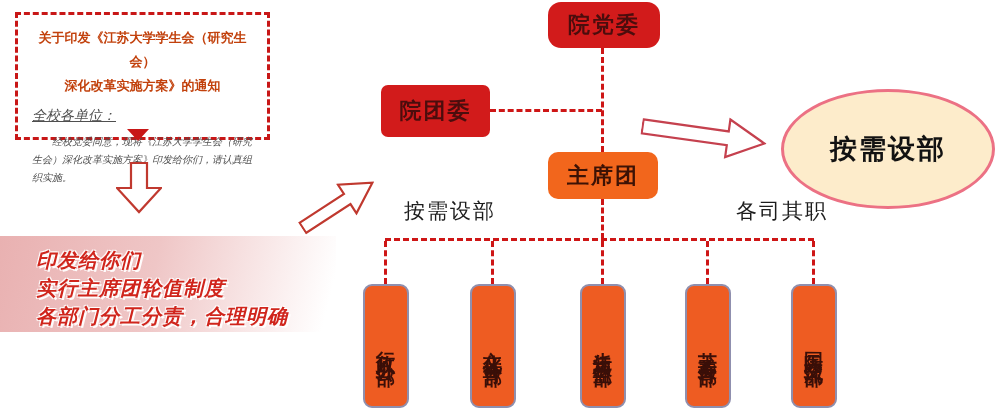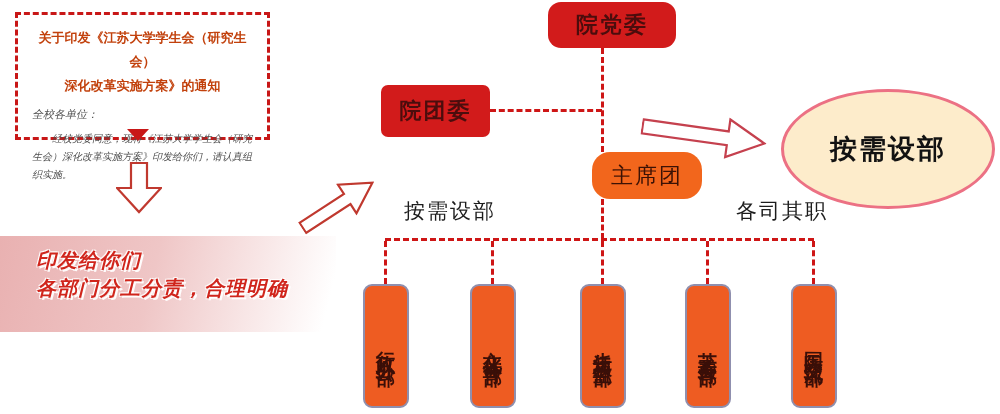--- a/index.html
+++ b/index.html
@@ -11,21 +11,21 @@
   .notice{
     position:absolute;left:15px;top:12px;width:249px;height:122px;
     border:3px dashed #c81717;background:#ffffff;
   }
   .notice-title{
     margin:11px 10px 0;text-align:center;font-weight:bold;color:#c2410c;
     font-size:13px;line-height:1.85;white-space:pre-line;
     font-family:"Liberation Serif", serif;
   }
   .notice-salutation{
-    margin:9px 0 8px 14px;font-size:11px;color:#4f4f4f;font-style:italic;
+    margin:9px 0 8px 14px;font-size:14px;color:#4f4f4f;font-style:italic;text-decoration:underline;
   }
   .notice-body{
     margin:2px 14px 0;font-size:10px;line-height:1.8;color:#4f4f4f;
     font-style:italic;text-indent:2em;
   }
   .notice-triangle{
     position:absolute;left:127px;top:129px;width:0;height:0;
     border-left:11px solid transparent;border-right:11px solid transparent;
     border-top:12px solid #c81717;
   }
@@ -42,23 +42,23 @@
     text-shadow:2px 2px 0 rgba(255,255,255,.95),-1px -1px 0 rgba(255,255,255,.85),
                 1px -1px 0 rgba(255,255,255,.85),-1px 1px 0 rgba(255,255,255,.85);
   }
   
   .red-box{
     position:absolute;background:#d21b1b;border-radius:13px;
     display:flex;align-items:center;justify-content:center;
     color:#4b0d0d;font-weight:bold;font-size:22px;letter-spacing:2px;
   }
   .orange-box{
-    position:absolute;background:#f2661c;border-radius:18px;
+    position:absolute;background:#f2661c;border-radius:10px;
     display:flex;align-items:center;justify-content:center;
-    color:#3c1205;font-weight:normal;font-size:22px;letter-spacing:2px;margin-left:44px;
+    color:#3c1205;font-weight:bold;font-size:22px;letter-spacing:2px;
   }
   .dept-box{
     position:absolute;top:284px;width:46px;height:124px;background:#ee5c22;
     border:2px solid #8f8fae;border-radius:9px;box-sizing:border-box;
     display:flex;align-items:center;justify-content:center;
   }
   .dept-label{
     writing-mode:vertical-rl;text-orientation:upright;
     font-size:19px;font-weight:bold;color:#3a0f08;letter-spacing:4px;
     line-height:1;
@@ -102,34 +102,35 @@
   </div>
 
   <div class="arrow" style="left:295px;top:186px;transform:rotate(-33deg);">
     <svg width="86" height="38" viewBox="0 0 86 38">
       <polygon points="1,13 54,13 54,2 84,19 54,36 54,25 1,25" fill="#ffffff" stroke="#c0392f" stroke-width="2.2"></polygon>
     </svg>
   </div>
 
   <div class="banner">
     <div class="banner-line">印发给你们</div>
+    <div class="banner-line">实行主席团轮值制度</div>
     <div class="banner-line">各部门分工分责，合理明确</div>
   </div>
 
   <div class="conn-v" style="left:601px;top:48px;height:104px;"></div>
   <div class="conn-h" style="left:490px;top:109px;width:112px;"></div>
   <div class="conn-v" style="left:601px;top:199px;height:40px;"></div>
   <div class="conn-h" style="left:385px;top:238px;width:429px;"></div>
   <div class="conn-v" style="left:384px;top:241px;height:43px;"></div>
   <div class="conn-v" style="left:491px;top:241px;height:43px;"></div>
   <div class="conn-v" style="left:601px;top:241px;height:43px;"></div>
   <div class="conn-v" style="left:706px;top:241px;height:43px;"></div>
   <div class="conn-v" style="left:812px;top:241px;height:43px;"></div>
 
-  <div class="red-box" style="left:548px;top:2px;width:128px;height:46px;">
+  <div class="red-box" style="left:548px;top:2px;width:112px;height:46px;">
     <span>院党委</span>
   </div>
   <div class="red-box" style="left:381px;top:85px;width:109px;height:52px;border-radius:7px;">
     <span>院团委</span>
   </div>
   <div class="orange-box" style="left:548px;top:152px;width:110px;height:47px;">
     <span>主席团</span>
   </div>
 
   <div class="arrow" style="left:641px;top:114px;transform:rotate(8deg);">

